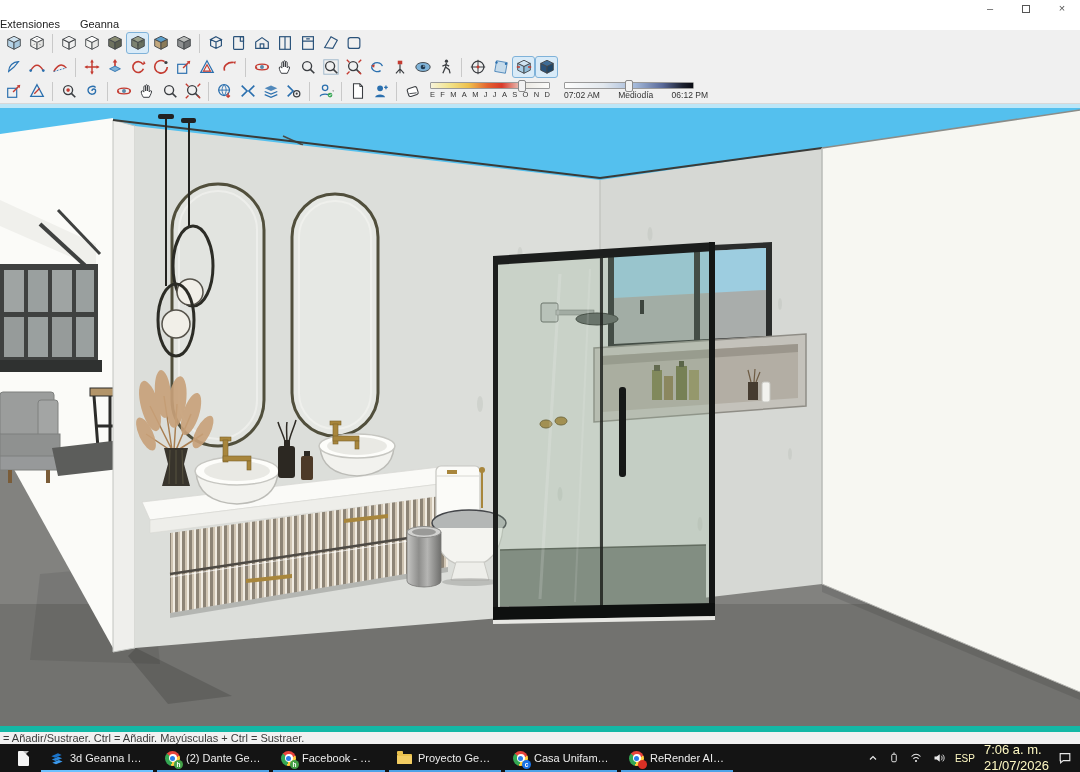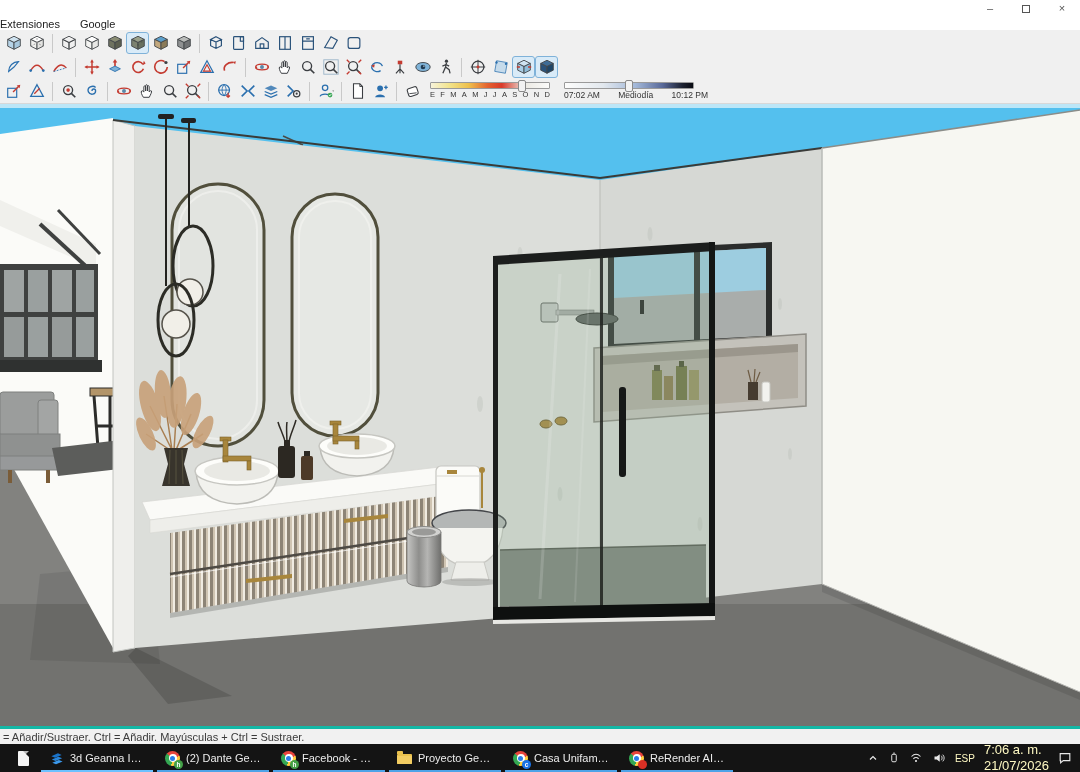--- a/index.html
+++ b/index.html
@@ -26,21 +26,21 @@
   .slider-bar.months{width:120px;background:linear-gradient(90deg,#f7f3da 0%,#f2e38a 16%,#eec04c 32%,#e4622f 48%,#d93b2b 60%,#eceae4 80%,#fbfbfa 100%);}
   .slider-bar.time{width:130px;background:linear-gradient(90deg,#fdfdfc 0%,#e2e8ee 30%,#a3b8d8 55%,#5a6a9a 76%,#1c2130 92%,#090b12 100%);}
   .slider-handle{position:absolute;top:-3px;width:8px;height:12px;background:#f2f2f2;border:1px solid #8a8a8a;border-radius:2px;}
   .slider-labels{display:flex;justify-content:space-between;font-size:7.5px;color:#333;margin-top:1px;}
   .slider-labels.time-lbl{font-size:8.5px;width:144px;}
   .slider-labels.months-lbl{width:120px;}
   
   .viewport{height:622px;position:relative;background:#54c0ee;}
   .viewport svg{display:block;}
   
-  .statusbar{height:18px;background:#f1f1f1;border-top:3px solid #14b8a6;display:flex;align-items:center;padding-left:3px;font-size:11px;color:#3a3a3a;}
+  .statusbar{height:18px;background:#f1f1f1;border-top:6px solid #14b8a6;display:flex;align-items:center;padding-left:3px;font-size:11px;color:#3a3a3a;}
   
   .taskbar{height:28px;background:#141414;display:flex;align-items:center;padding-left:6px;}
   .tb-file-btn{width:34px;height:28px;display:flex;align-items:center;justify-content:center;}
   .fileicon{width:11px;height:15px;background:#f5f5f5;border-radius:1px;position:relative;display:inline-block;}
   .fileicon::before{content:'';position:absolute;top:0;right:0;border:3px solid;border-color:#b9b9b9 #141414 transparent transparent;}
   .tb-app{height:28px;display:flex;align-items:center;gap:6px;padding:0 9px;width:114px;position:relative;color:#ececec;font-size:11px;white-space:nowrap;overflow:hidden;flex:0 0 auto;}
   .tb-app::after{content:'';position:absolute;left:1px;right:1px;bottom:0;height:2px;background:#4da3e8;}
   .tb-app.active::after{background:#6cc1ff;}
   .tb-app .lbl{overflow:hidden;text-overflow:ellipsis;}
   .appicon{position:relative;flex:0 0 auto;width:15px;height:15px;display:inline-block;}
@@ -64,21 +64,21 @@
   <div class="titlebar">
     <div class="win-btn">–</div>
     <div class="win-btn">
         <span class="sq"></span>
       </div>
     <div class="win-btn">×</div>
   </div>
 
   <div class="menubar" id="menubar">
       <span class="menu-item">Extensiones</span>
-      <span class="menu-item">Google</span>
+      <span class="menu-item">Geanna</span>
     </div>
 
   <div class="toolbar">
     <div class="tb-row" id="tb-row1">
         <div class="tb-btn">
           <span>
             <svg viewBox="0 0 20 20" width="18" height="18">
               <path d="M10 2.5 17 6 10 9.5 3 6Z" fill="#cfe3f0" stroke="#44474b"></path>
               <path d="M3 6 10 9.5 10 17 3 13.5Z" fill="#b7d4e8" stroke="#44474b"></path>
               <path d="M17 6 10 9.5 10 17 17 13.5Z" fill="#a8c8de" stroke="#44474b"></path>
@@ -565,21 +565,21 @@
               <span>D</span>
             </div>
           </div>
           <div class="slider-box">
             <div class="slider-bar time">
               <div class="slider-handle" style="left:calc(50% - 4px)"></div>
             </div>
             <div class="slider-labels time-lbl">
               <span>07:02 AM</span>
               <span>Mediodía</span>
-              <span>10:12 PM</span>
+              <span>06:12 PM</span>
             </div>
           </div>
         </div>
       </div>
   </div>
 
   <div class="viewport">
     <svg width="1080" height="622" viewBox="0 0 1080 622">
       <defs>
         <pattern id="flute" width="7" height="12" patternUnits="userSpaceOnUse">

